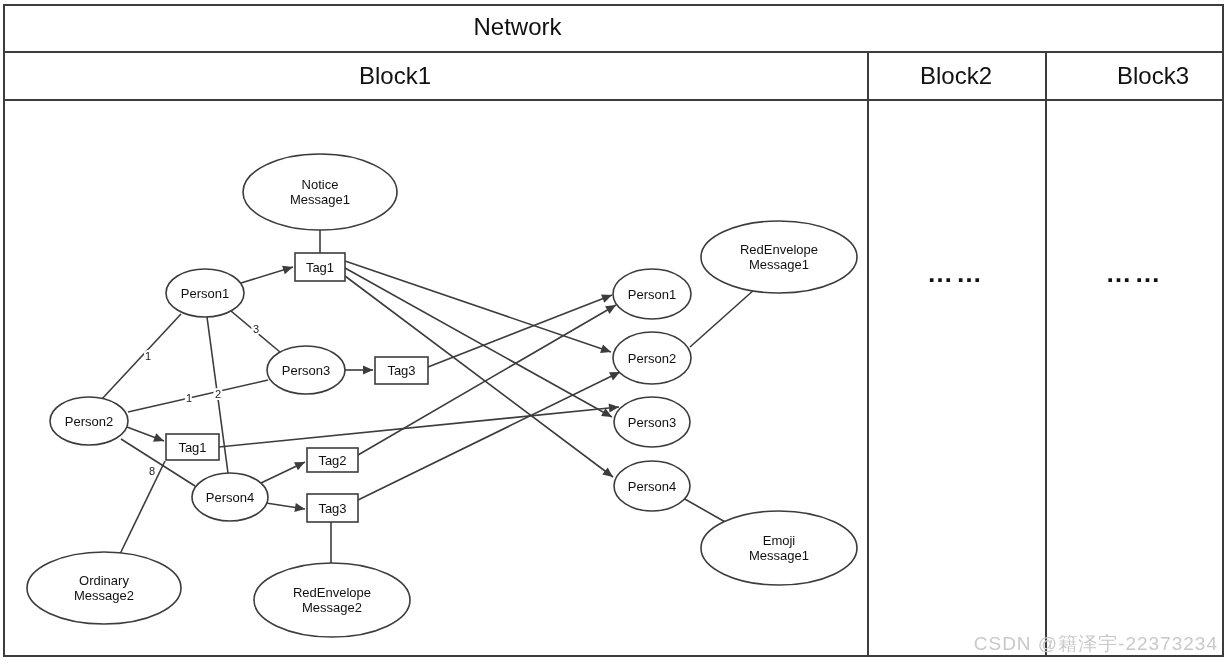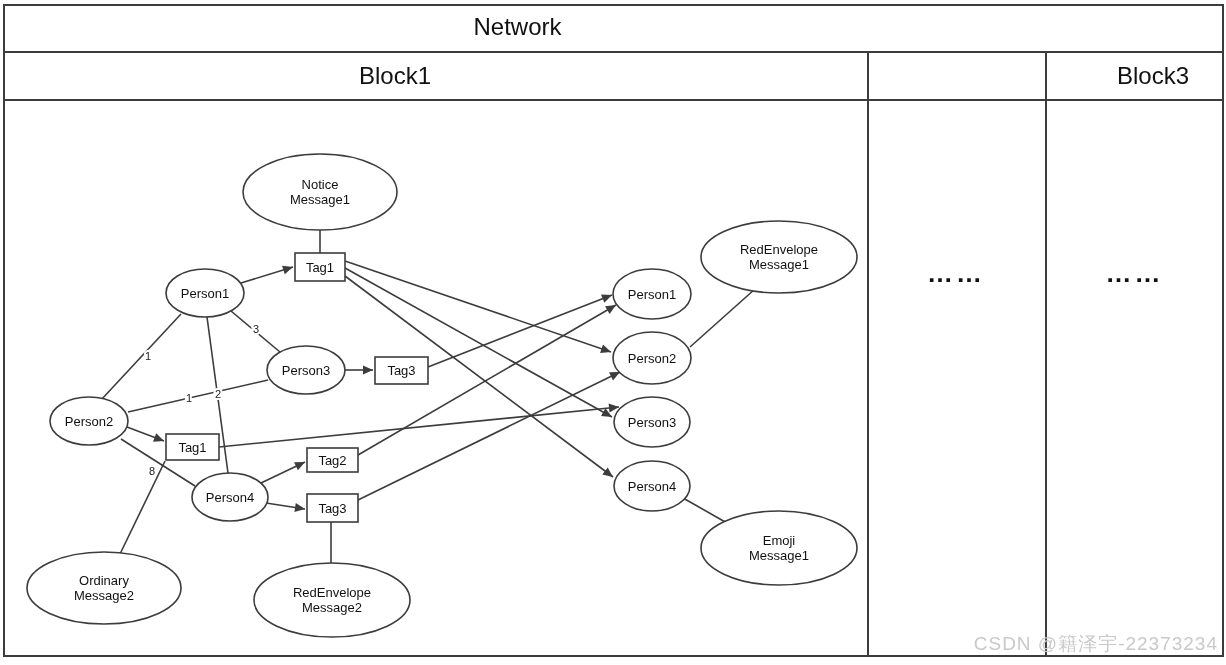--- a/index.html
+++ b/index.html
@@ -24,20 +24,21 @@
 <div id="stage">
 
   <div class="frame"></div>
   <div class="hline" style="top:51px"></div>
   <div class="hline" style="top:99px"></div>
   <div class="vline" style="left:867px"></div>
   <div class="vline" style="left:1045px"></div>
 
   <div class="cell-label" style="left:3px;top:13px;width:1029px">Network</div>
   <div class="cell-label" style="left:3px;top:62px;width:784px">Block1</div>
+  <div class="cell-label" style="left:867px;top:62px;width:178px">Block2</div>
   <div class="cell-label" style="left:1045px;top:62px;width:216px">Block3</div>
 
   <div class="dots" style="left:867px;top:258px;width:178px">……</div>
   <div class="dots" style="left:1045px;top:258px;width:179px">……</div>
 
   <svg id="diagram-svg" width="1226" height="665" viewBox="0 0 1226 665">
     <defs>
       <marker id="arrow" markerUnits="userSpaceOnUse" markerWidth="13" markerHeight="13" refX="11.5" refY="6" orient="auto">
         <path d="M1.5,1.5 L11.5,6 L1.5,10.5 Z" fill="#3c3c3c"></path>
       </marker>

